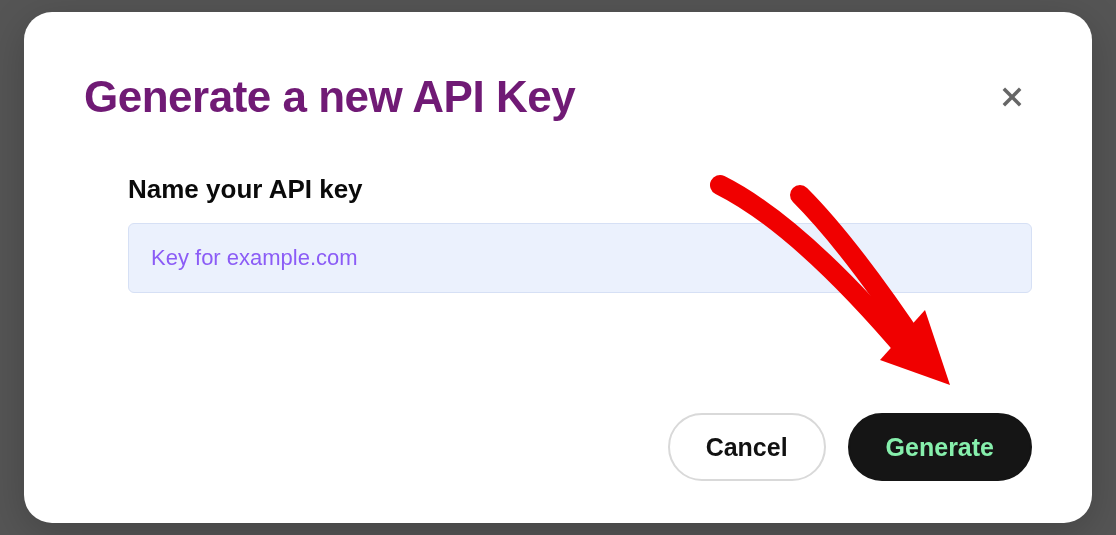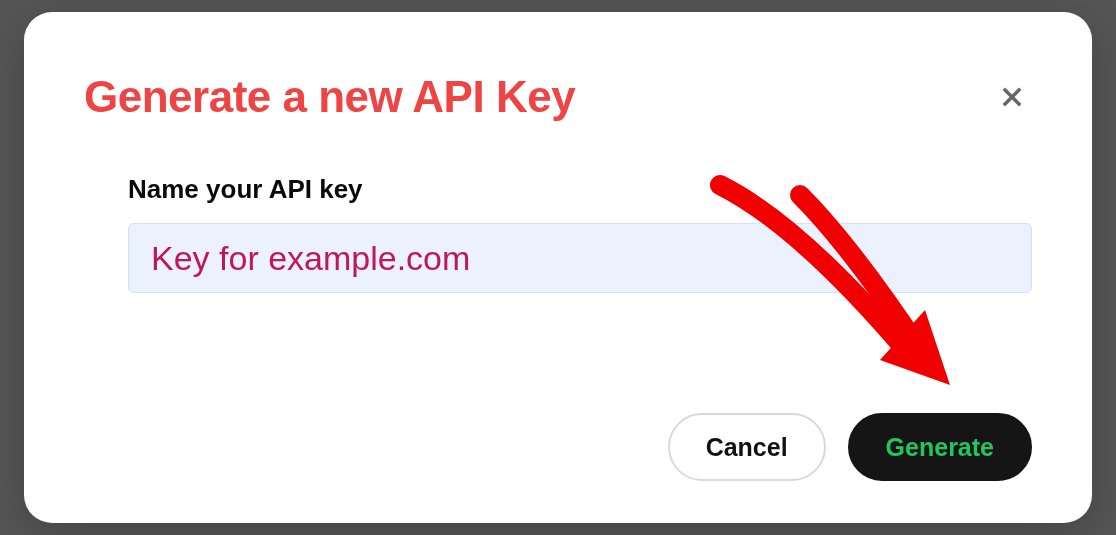--- a/index.html
+++ b/index.html
@@ -27,21 +27,21 @@
     }
     .modal-header {
       display: flex;
       justify-content: space-between;
       align-items: center;
     }
     .modal-title {
       font-size: 44px;
       font-weight: 600;
       letter-spacing: -0.5px;
-      color: #ef4444;
+      color: #701a75;
     }
     .close-btn {
       background: none;
       border: none;
       cursor: pointer;
       padding: 6px;
       color: #666;
       display: flex;
       align-items: center;
       justify-content: center;
@@ -55,22 +55,22 @@
       margin-bottom: 18px;
       display: block;
     }
     .text-input {
       width: 100%;
       height: 70px;
       background: #ebf1fd;
       border: 1px solid #d6e0f5;
       border-radius: 6px;
       padding: 0 22px;
-      font-size: 34px;
-      color: #be185d;
+      font-size: 22px;
+      color: #8b5cf6;
       outline: none;
     }
     .footer {
       position: absolute;
       right: 60px;
       bottom: 42px;
       display: flex;
       gap: 22px;
     }
     .btn {
@@ -84,21 +84,21 @@
       align-items: center;
       justify-content: center;
     }
     .btn-cancel {
       background: #fff;
       color: #111;
       border: 2px solid #d9d9d9;
     }
     .btn-primary {
       background: #151515;
-      color: #22c55e;
+      color: #86efac;
       border: 2px solid #151515;
     }
     
     .arrow-overlay {
       position: absolute;
       top: 165px;
       left: 680px;
       width: 300px;
       height: 240px;
       pointer-events: none;

